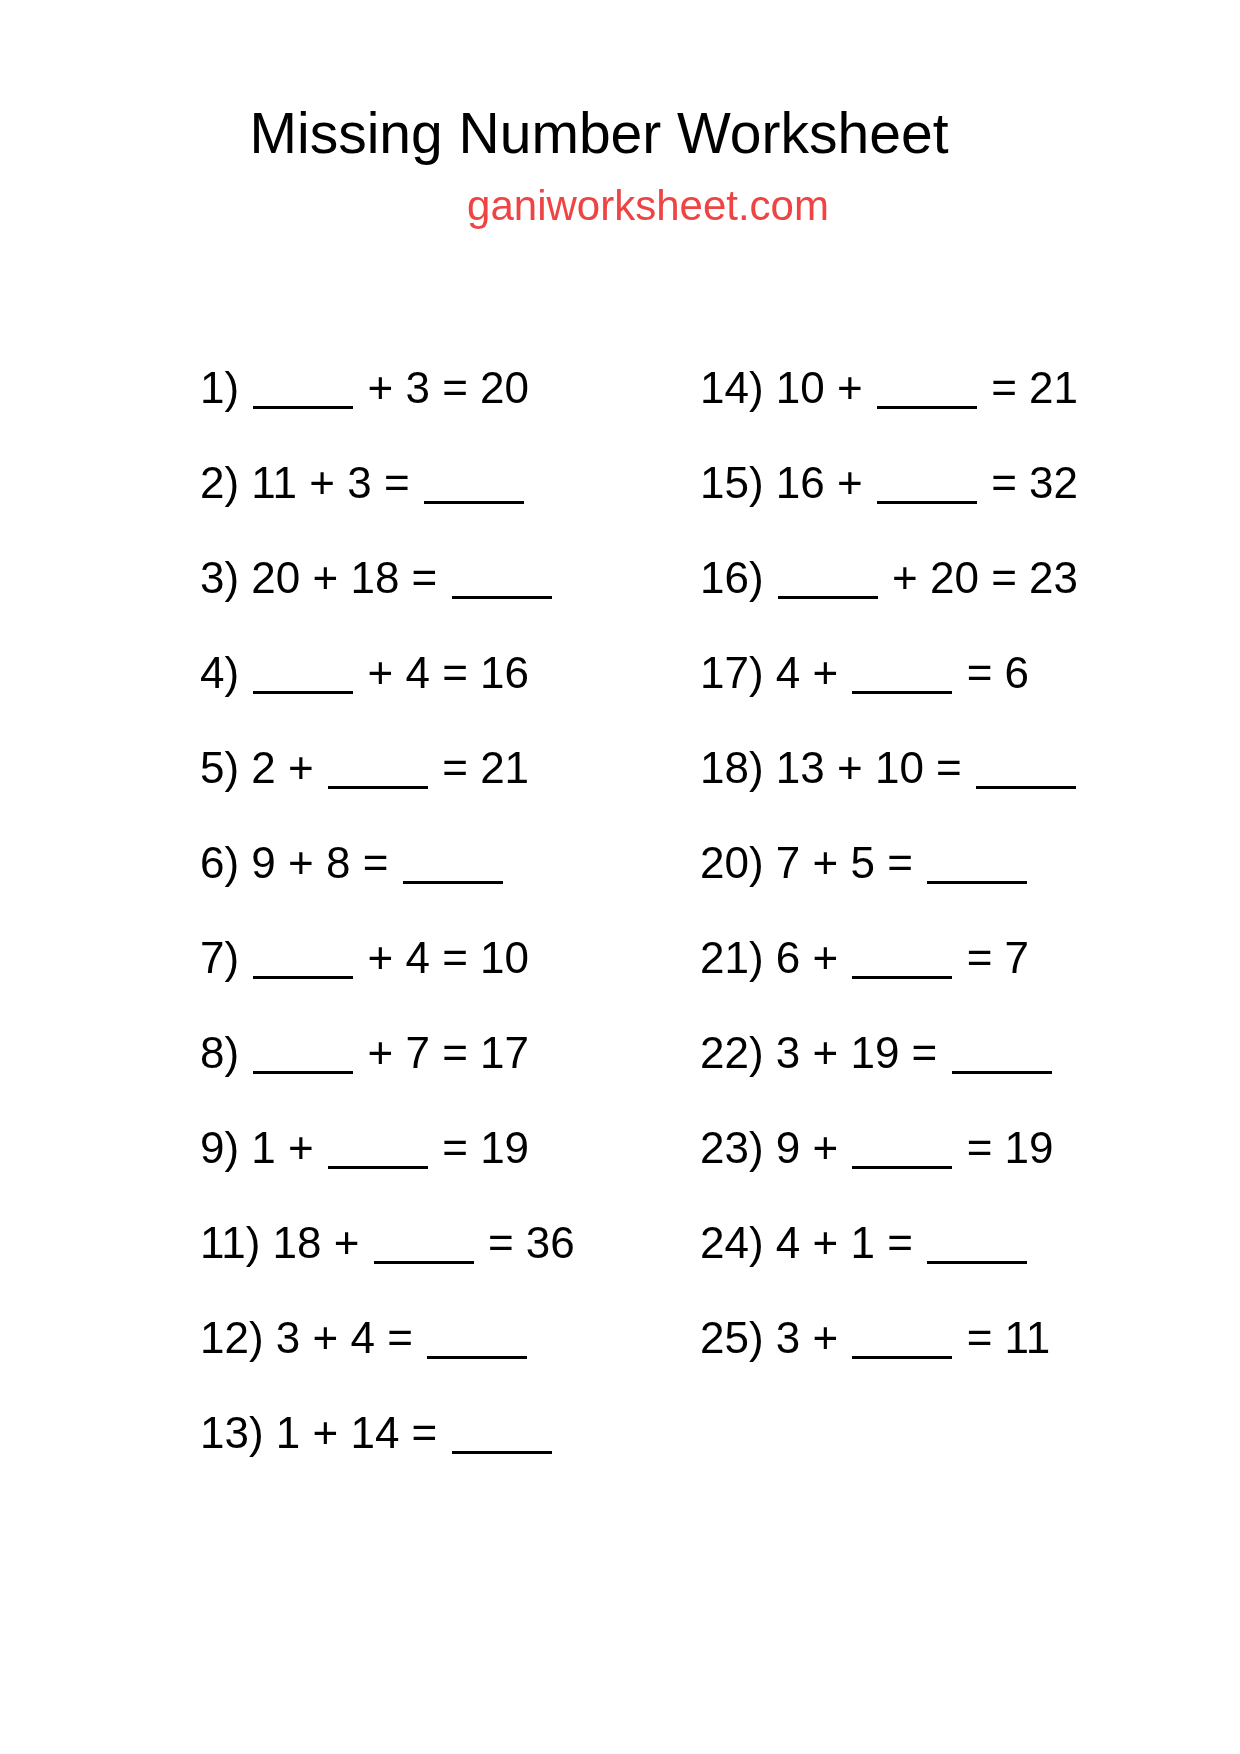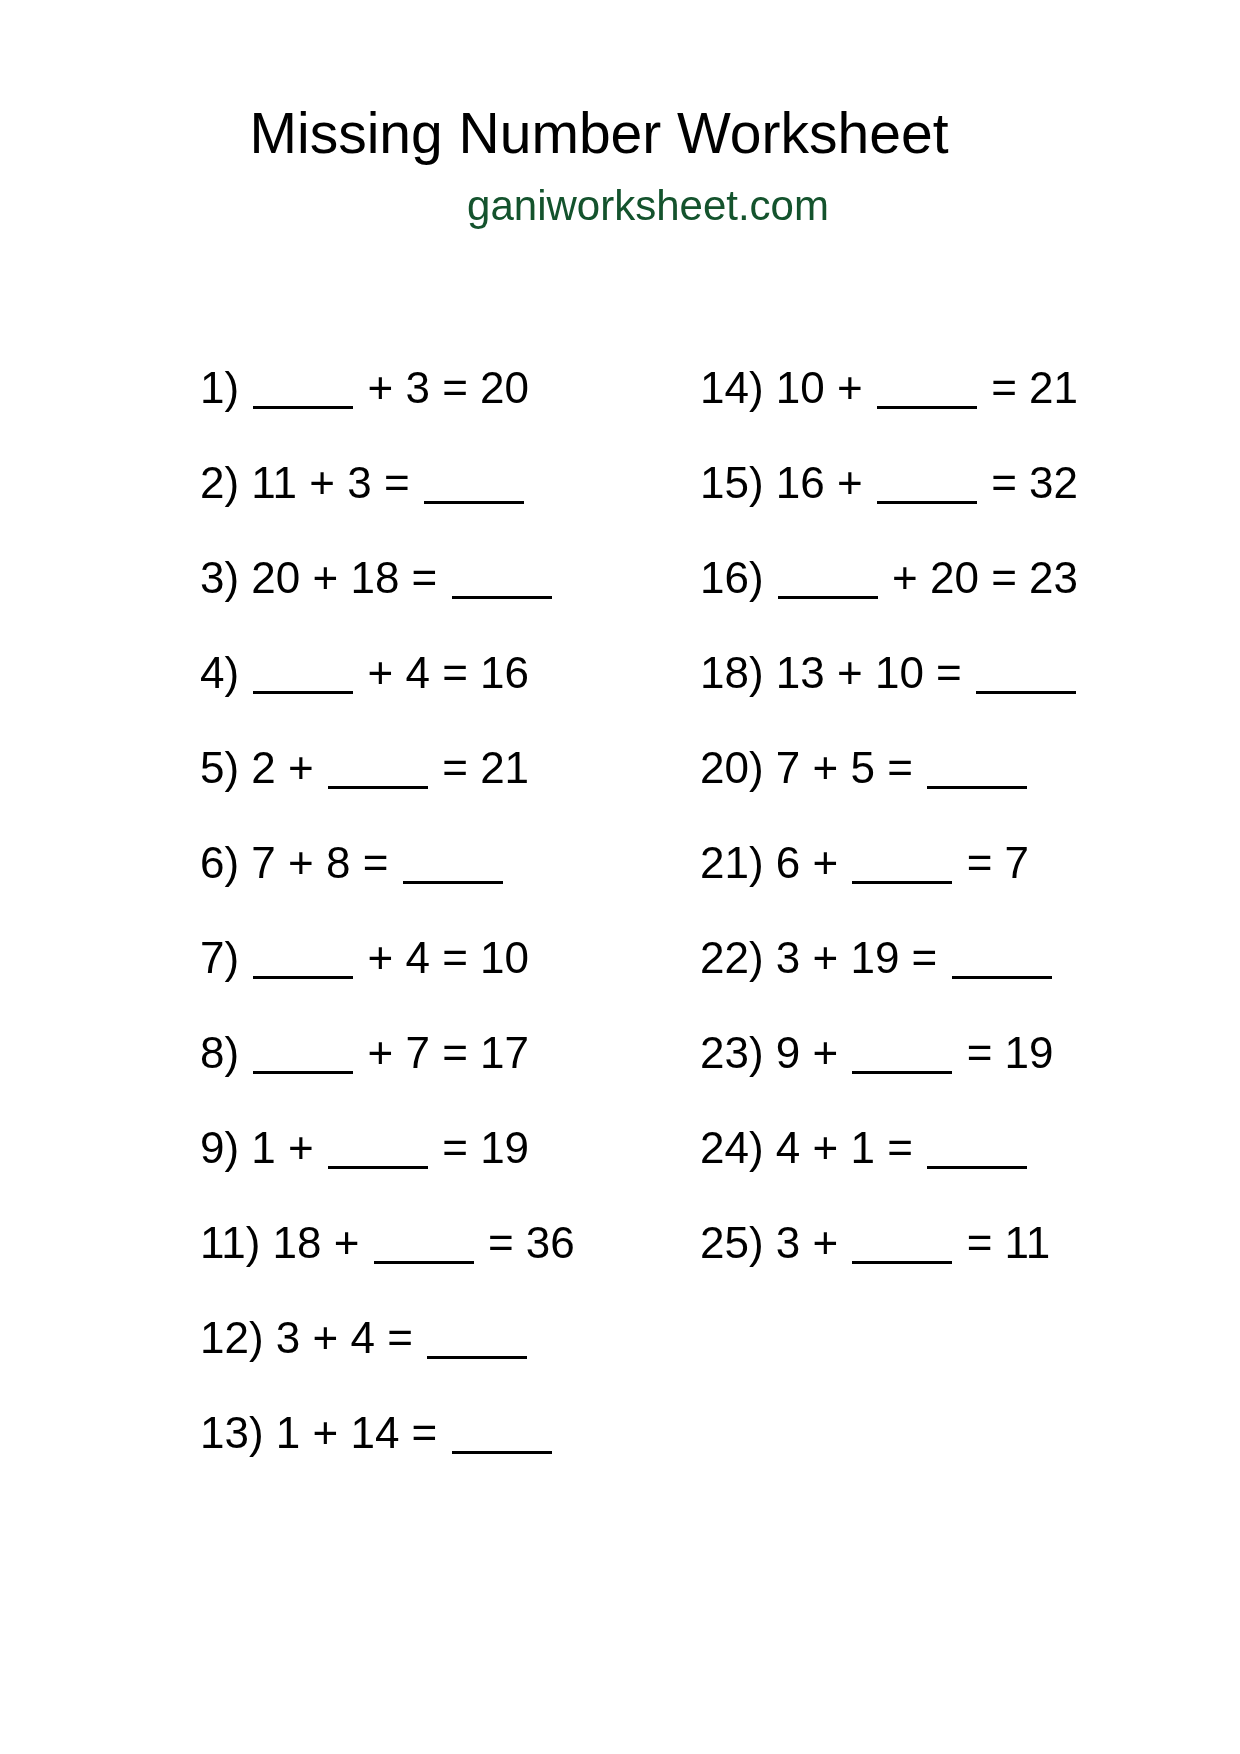--- a/index.html
+++ b/index.html
@@ -31,21 +31,21 @@
     .subtitle {
       position: absolute;
       left: 0;
       width: 1240px;
       top: 180px;
       text-align: center;
       font-size: 42px;
       line-height: 52px;
       padding-left: 56px;
       box-sizing: border-box;
-      color: #14532d;
+      color: #ef4444;
     }
     .column {
       position: absolute;
       top: 346px;
       margin-top: 14px;
     }
     .column.left { left: 200px; }
     .column.right { left: 700px; }
     .problem {
       height: 95px;
@@ -69,33 +69,34 @@
 
 <h1 class="title">Missing Number Worksheet</h1>
 <div class="subtitle">ganiworksheet.com</div>
 
 <div class="column left">
   <div class="problem"><span>1)</span> <span></span><span class="blank"></span><span> + 3 = 20</span></div>
   <div class="problem"><span>2)</span> <span>11 + 3 = </span><span class="blank"></span><span></span></div>
   <div class="problem"><span>3)</span> <span>20 + 18 = </span><span class="blank"></span><span></span></div>
   <div class="problem"><span>4)</span> <span></span><span class="blank"></span><span> + 4 = 16</span></div>
   <div class="problem"><span>5)</span> <span>2 + </span><span class="blank"></span><span> = 21</span></div>
-  <div class="problem"><span>6)</span> <span>7 + 8 = </span><span class="blank"></span><span></span></div>
+  <div class="problem"><span>6)</span> <span>9 + 8 = </span><span class="blank"></span><span></span></div>
   <div class="problem"><span>7)</span> <span></span><span class="blank"></span><span> + 4 = 10</span></div>
   <div class="problem"><span>8)</span> <span></span><span class="blank"></span><span> + 7 = 17</span></div>
   <div class="problem"><span>9)</span> <span>1 + </span><span class="blank"></span><span> = 19</span></div>
   <div class="problem"><span>11)</span> <span>18 + </span><span class="blank"></span><span> = 36</span></div>
   <div class="problem"><span>12)</span> <span>3 + 4 = </span><span class="blank"></span><span></span></div>
   <div class="problem"><span>13)</span> <span>1 + 14 = </span><span class="blank"></span><span></span></div>
 </div>
 
 <div class="column right">
   <div class="problem"><span>14)</span> <span>10 + </span><span class="blank"></span><span> = 21</span></div>
   <div class="problem"><span>15)</span> <span>16 + </span><span class="blank"></span><span> = 32</span></div>
   <div class="problem"><span>16)</span> <span></span><span class="blank"></span><span> + 20 = 23</span></div>
+  <div class="problem"><span>17)</span> <span>4 + </span><span class="blank"></span><span> = 6</span></div>
   <div class="problem"><span>18)</span> <span>13 + 10 = </span><span class="blank"></span><span></span></div>
   <div class="problem"><span>20)</span> <span>7 + 5 = </span><span class="blank"></span><span></span></div>
   <div class="problem"><span>21)</span> <span>6 + </span><span class="blank"></span><span> = 7</span></div>
   <div class="problem"><span>22)</span> <span>3 + 19 = </span><span class="blank"></span><span></span></div>
   <div class="problem"><span>23)</span> <span>9 + </span><span class="blank"></span><span> = 19</span></div>
   <div class="problem"><span>24)</span> <span>4 + 1 = </span><span class="blank"></span><span></span></div>
   <div class="problem"><span>25)</span> <span>3 + </span><span class="blank"></span><span> = 11</span></div>
 </div>
 
 </body></html>

